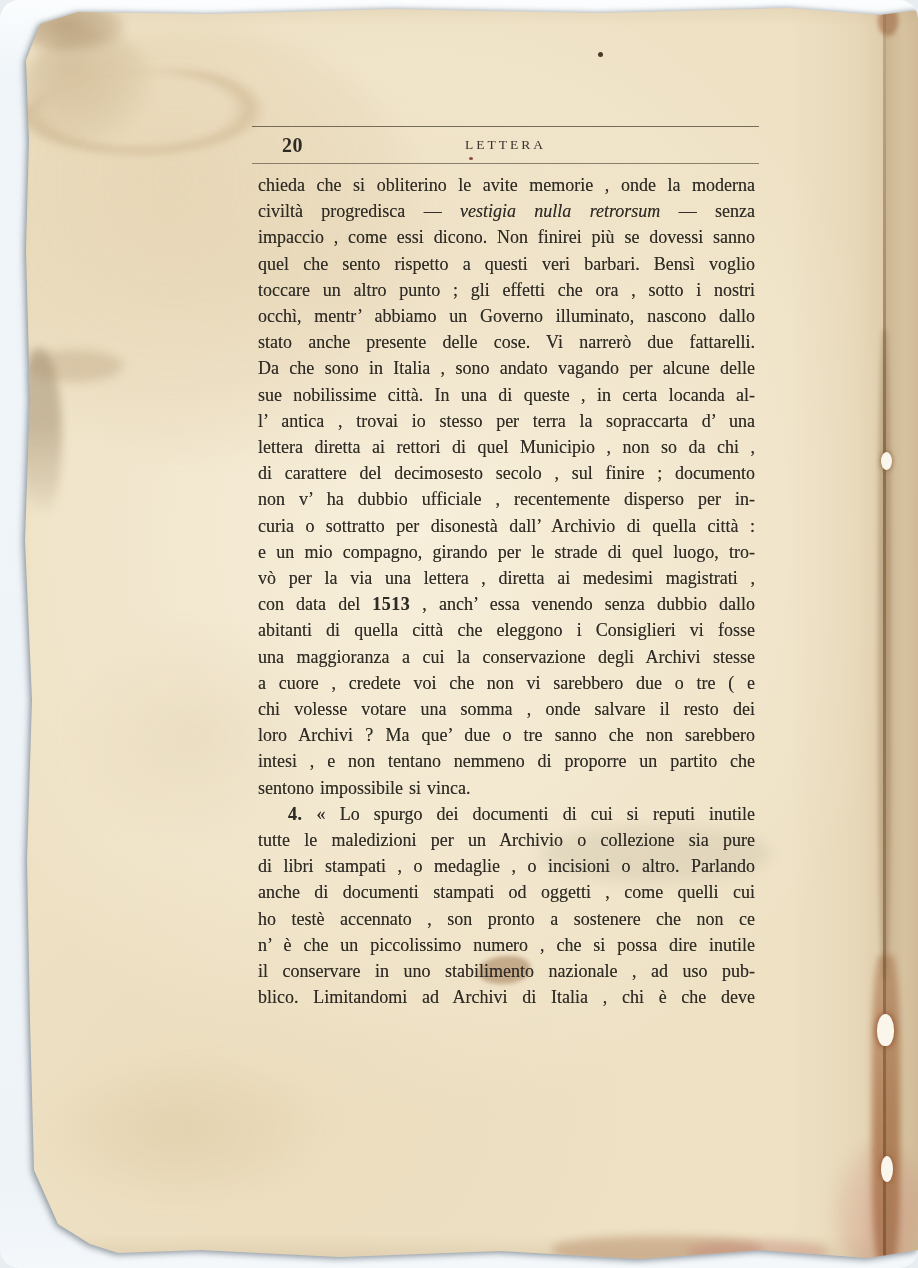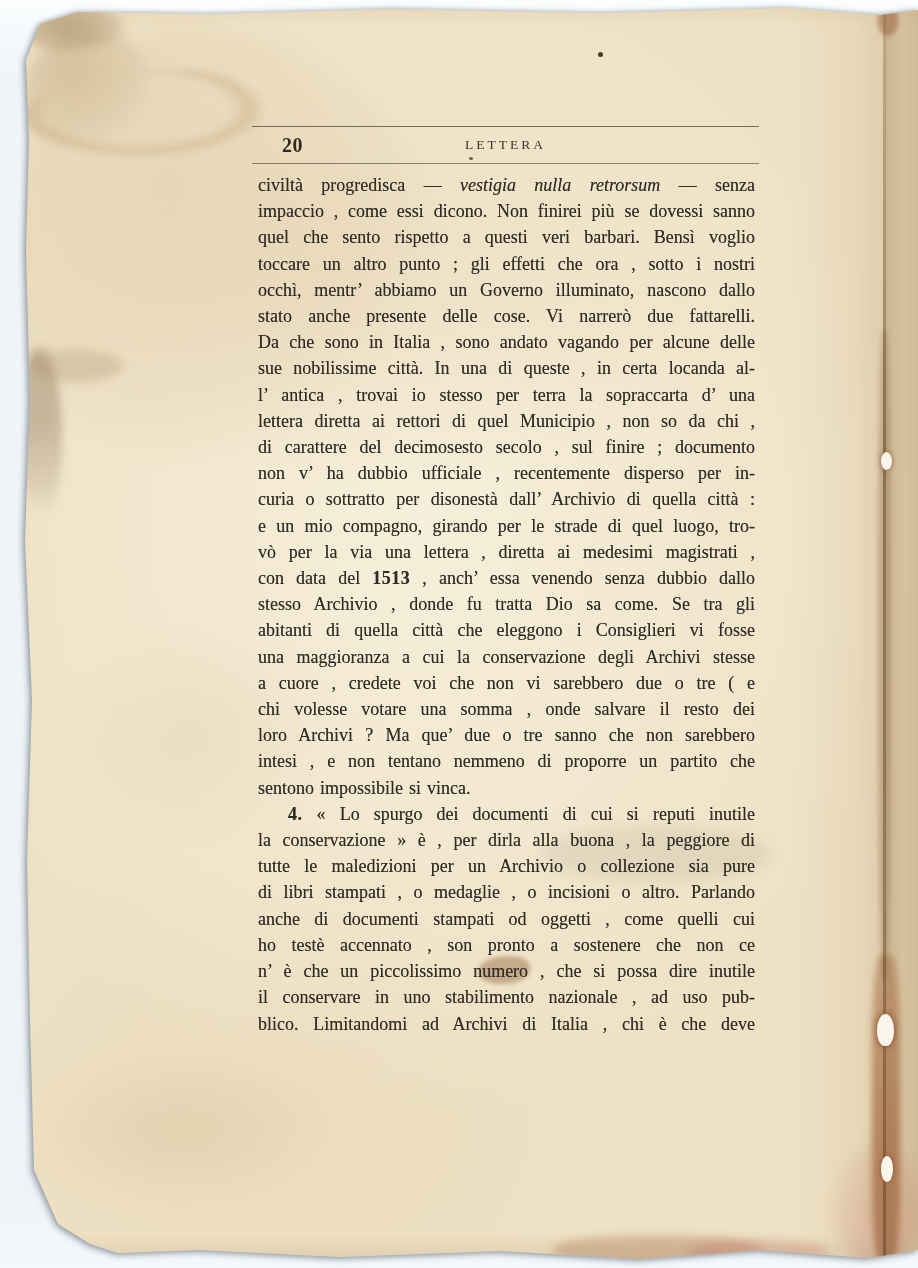--- a/index.html
+++ b/index.html
@@ -1,19 +1,20 @@
 <!DOCTYPE html>
 <html><head>
 <meta charset="utf-8">
 <style>
   html,body{margin:0;padding:0;background:#e8edf1;}
   .scan{
     position:relative; width:918px; height:1268px; overflow:hidden;
     background:linear-gradient(180deg,#fbfdfe 0%,#f0f5f9 6%,#eef3f8 94%,#f4f8fb 100%);
     font-family:"Liberation Serif","DejaVu Serif",serif;
+    border-radius:19px;
   }
   .paper-shadow{
     position:absolute; inset:0;
     filter:drop-shadow(-2px 2px 3px rgba(90,100,110,0.55)) drop-shadow(0 -1px 2px rgba(120,130,140,0.35));
   }
   .paper{
     position:absolute; inset:0;
     clip-path:polygon(
       26px 60px, 40px 24px, 78px 12px, 210px 14px, 392px 9px, 600px 13px,
       788px 8px, 880px 15px, 918px 10px,
@@ -113,46 +114,45 @@
       <header class="header">
         <div class="rule"></div>
         <div class="hrow">
           <span class="pnum">20</span>
           <span class="rtitle">LETTERA</span>
         </div>
         <div class="rule rule-b"></div>
       </header>
 
       <main class="bodytext">
+        <div class="line">chieda che si obliterino le avite memorie , onde la moderna</div>
         <div class="line"><span>civiltà progredisca — </span><em>vestigia nulla retrorsum</em><span> — senza</span></div>
         <div class="line">impaccio , come essi dicono. Non finirei più se dovessi sanno</div>
         <div class="line">quel che sento rispetto a questi veri barbari. Bensì voglio</div>
         <div class="line">toccare un altro punto ; gli effetti che ora , sotto i nostri</div>
         <div class="line">occhì, mentr’ abbiamo un Governo illuminato, nascono dallo</div>
         <div class="line">stato anche presente delle cose. Vi narrerò due fattarelli.</div>
         <div class="line">Da che sono in Italia , sono andato vagando per alcune delle</div>
         <div class="line">sue nobilissime città. In una di queste , in certa locanda al-</div>
         <div class="line">l’ antica , trovai io stesso per terra la sopraccarta d’ una</div>
         <div class="line">lettera diretta ai rettori di quel Municipio , non so da chi ,</div>
         <div class="line">di carattere del decimosesto secolo , sul finire ; documento</div>
         <div class="line">non v’ ha dubbio ufficiale , recentemente disperso per in-</div>
         <div class="line">curia o sottratto per disonestà dall’ Archivio di quella città :</div>
         <div class="line">e un mio compagno, girando per le strade di quel luogo, tro-</div>
         <div class="line">vò per la via una lettera , diretta ai medesimi magistrati ,</div>
         <div class="line"><span>con data del </span><b>1513</b><span> , anch’ essa venendo senza dubbio dallo</span></div>
-        <div class="line">stesso Archivio , donde fu tratta Dio sa come. Se tra gli</div>
         <div class="line">abitanti di quella città che eleggono i Consiglieri vi fosse</div>
         <div class="line">una maggioranza a cui la conservazione degli Archivi stesse</div>
         <div class="line">a cuore , credete voi che non vi sarebbero due o tre ( e</div>
         <div class="line">chi volesse votare una somma , onde salvare il resto dei</div>
         <div class="line">loro Archivi ? Ma que’ due o tre sanno che non sarebbero</div>
         <div class="line">intesi , e non tentano nemmeno di proporre un partito che</div>
         <div class="line parend">sentono impossibile si vinca.</div>
         <div class="line indent"><b>4.</b><span> « Lo spurgo dei documenti di cui si reputi inutile</span></div>
-        <div class="line">la conservazione » è , per dirla alla buona , la peggiore di</div>
         <div class="line">tutte le maledizioni per un Archivio o collezione sia pure</div>
         <div class="line">di libri stampati , o medaglie , o incisioni o altro. Parlando</div>
         <div class="line">anche di documenti stampati od oggetti , come quelli cui</div>
         <div class="line">ho testè accennato , son pronto a sostenere che non ce</div>
         <div class="line">n’ è che un piccolissimo numero , che si possa dire inutile</div>
         <div class="line">il conservare in uno stabilimento nazionale , ad uso pub-</div>
         <div class="line">blico. Limitandomi ad Archivi di Italia , chi è che deve</div>
       </main>
 
     </div>

